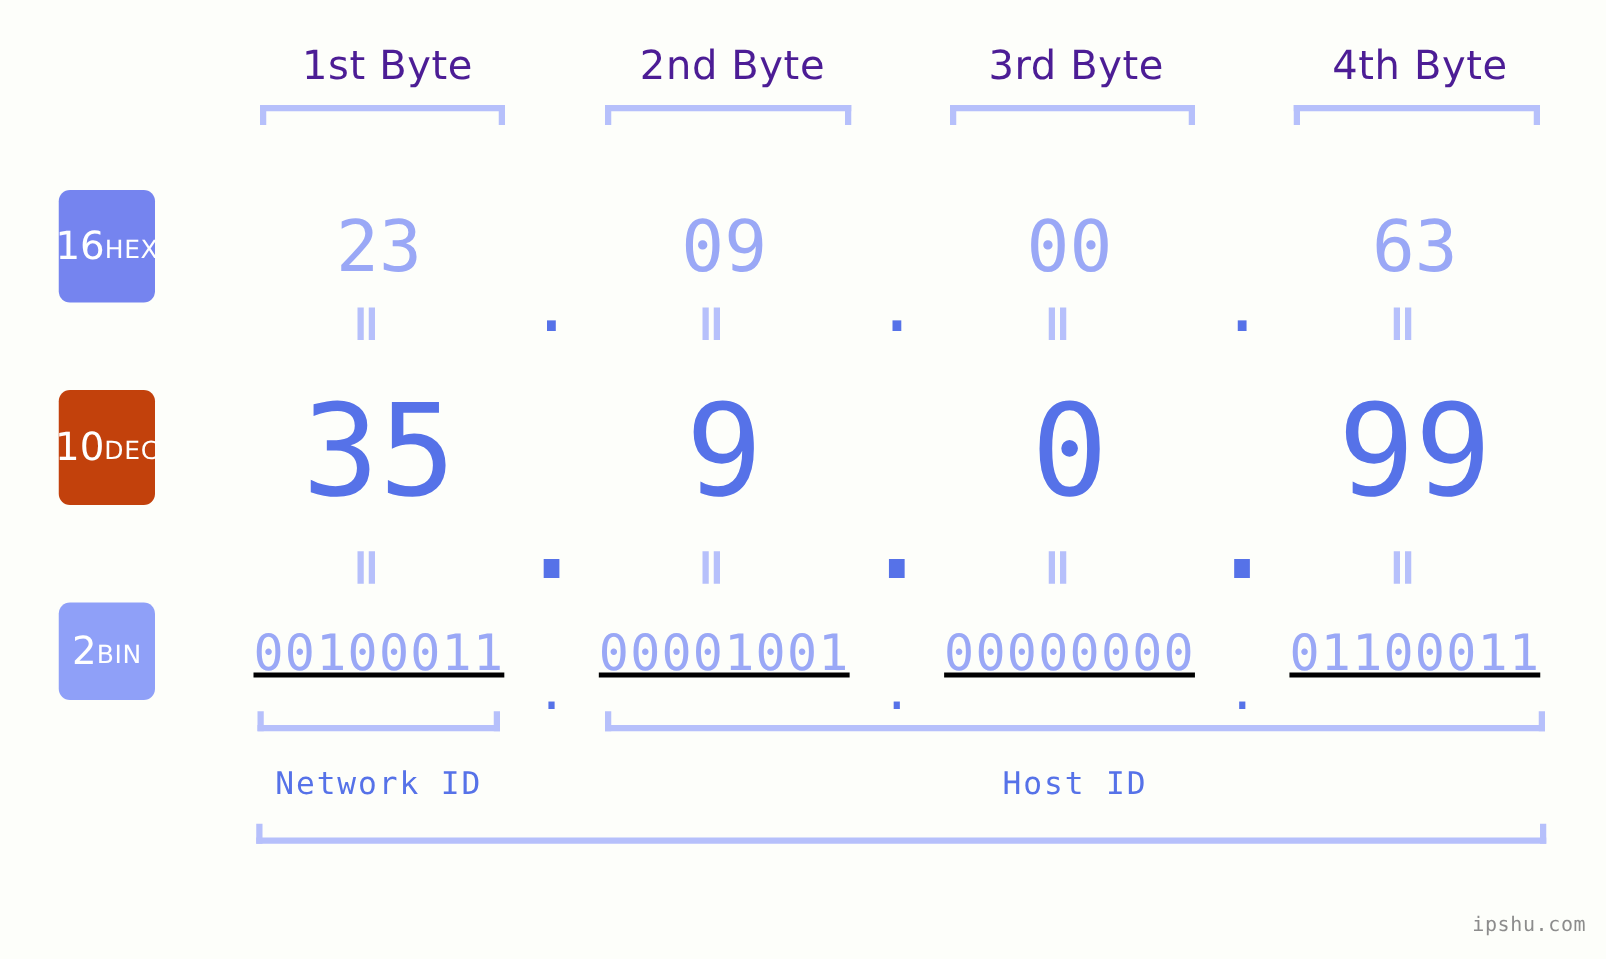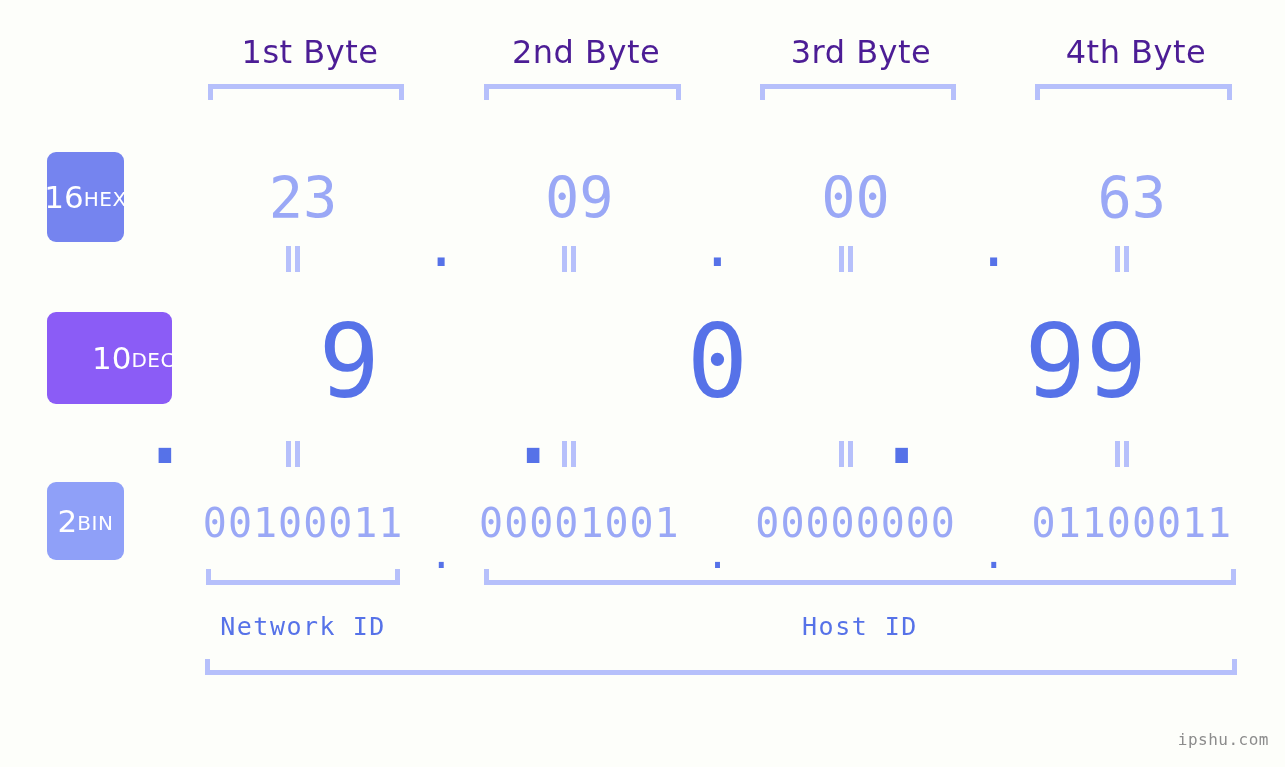--- a/index.html
+++ b/index.html
@@ -72,21 +72,21 @@
   .badge .num {
     font-size: 31px;
     letter-spacing: 0px;
   }
   .badge .abbr {
     font-size: 20px;
     margin-top: 4px;
     letter-spacing: 0.5px;
   }
   #badge-hex { top: 152px; height: 90px; background: #7584ef; }
-  #badge-dec { top: 312px; height: 92px; background: #8b5cf6; padding-left: 48px; }
+  #badge-dec { top: 312px; height: 92px; background: #c2410c; }
   #badge-bin { top: 482px; height: 78px; background: #8fa0f8; }
 
   
   .row {
     position: absolute;
     left: 165px;
     width: 1105px;
     display: flex;
     align-items: center;
   }
@@ -134,21 +134,21 @@
   }
   #row-dec .sep span {
     font-family: "DejaVu Sans Mono", monospace;
     font-size: 102px;
     color: #5672e8;
     line-height: 132px;
     top: 0;
   }
 
   
-  #row-bin { top: 492px; height: 62px; }
+  #row-bin { top: 492px; height: 62px; text-decoration: underline; }
   #row-bin .cell {
     font-family: "DejaVu Sans Mono", monospace;
     font-size: 40px;
     color: #9aa8f6;
     line-height: 62px;
     letter-spacing: 1px;
   }
   #row-bin .sep span {
     font-family: "DejaVu Sans Mono", monospace;
     font-size: 40px;
@@ -278,20 +278,21 @@
     </div>
     <div class="cell">
       <span class="eq-bars"><i class="b1"></i><i class="b2"></i></span>
     </div>
     <div class="cell">
       <span class="eq-bars"><i class="b1"></i><i class="b2"></i></span>
     </div>
   </div>
 
   <div class="row" id="row-dec">
+    <div class="cell">35</div>
     <div class="sep">
         <span>.</span>
       </div>
     <div class="cell">9</div>
     <div class="sep">
         <span>.</span>
       </div>
     <div class="cell">0</div>
     <div class="sep">
         <span>.</span>

